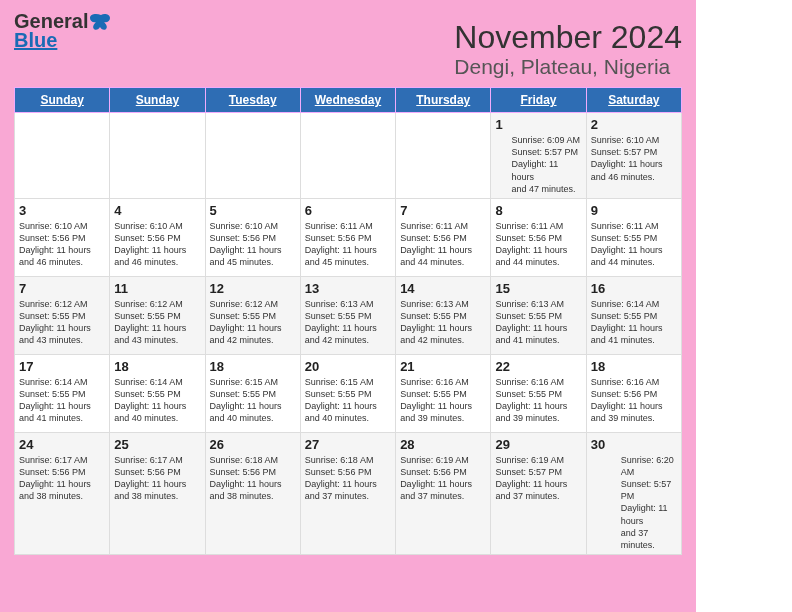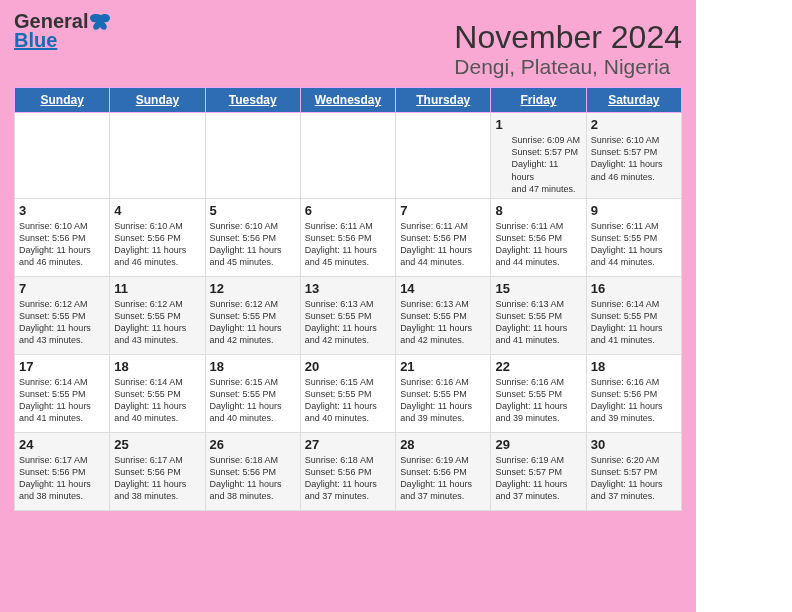--- a/index.html
+++ b/index.html
@@ -334,21 +334,21 @@
           </td>
           <td>
             <span class="day-num">29</span>
             <div class="day-info" style="white-space: pre-line;">Sunrise: 6:19 AM
 Sunset: 5:57 PM
 Daylight: 11 hours
 and 37 minutes.</div>
           </td>
           <td>
             <span class="day-num">30</span>
-            <div class="day-info" style="white-space: pre-line;">Sunrise: 6:20 AM
+            <div class="day-info" style="white-space: pre-line; margin-left: 30px;">Sunrise: 6:20 AM
 Sunset: 5:57 PM
 Daylight: 11 hours
 and 37 minutes.</div>
           </td>
         </tr>
       </tbody>
   </table>
 </div>
 
 </body></html>

